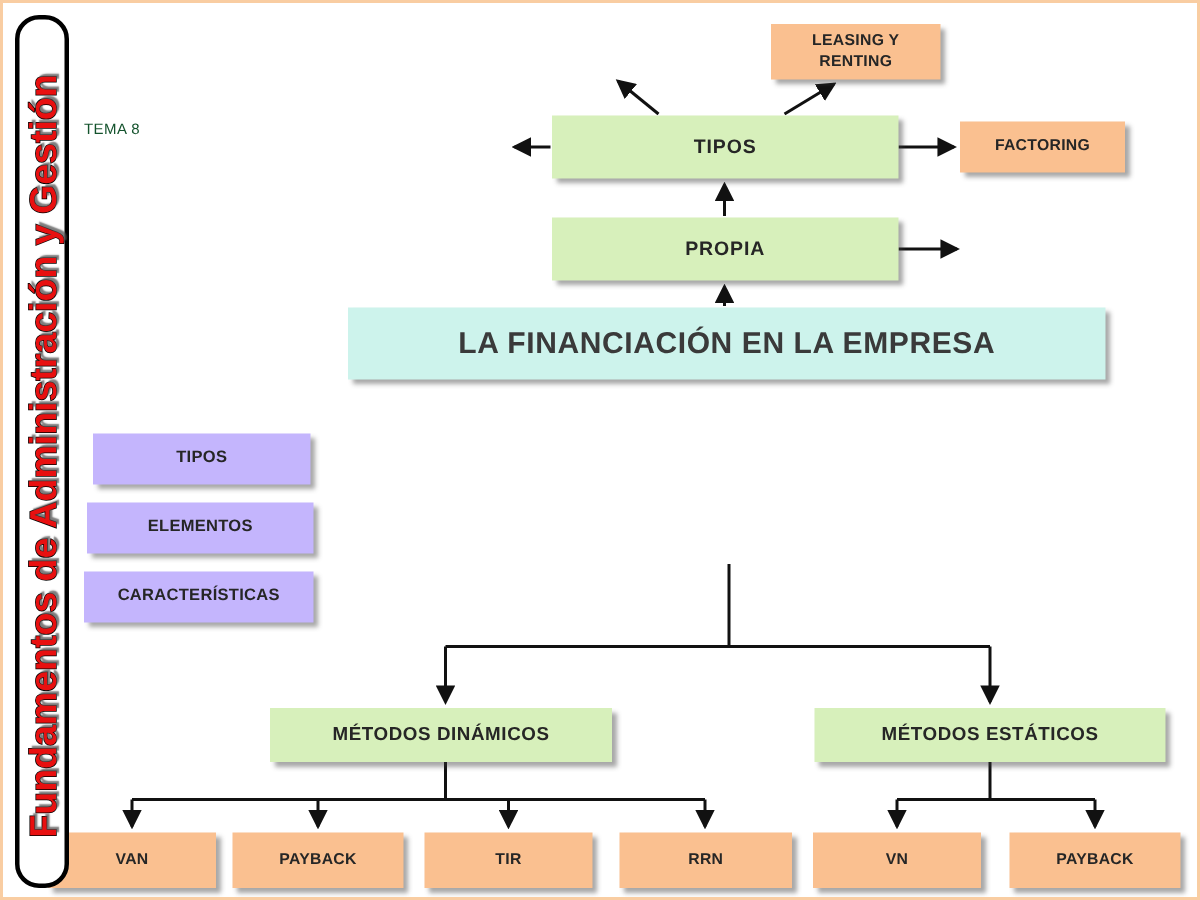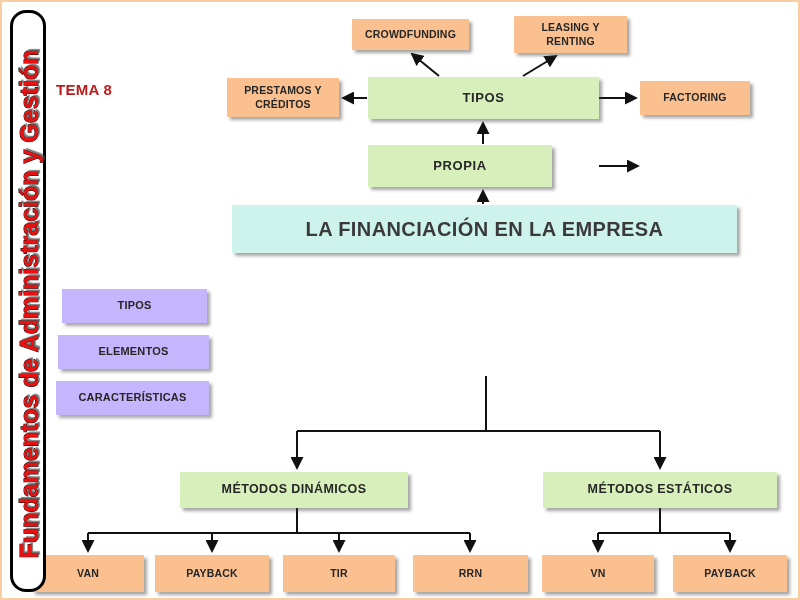--- a/index.html
+++ b/index.html
@@ -21,21 +21,21 @@
   .green-sm { background:#D7F0BB; font-size:12.5px; letter-spacing:.4px; }
   .pink     { background:#c4b5fd; font-size:11px; }
   .cyan     { background:#CDF3EC; font-size:20px; color:#3a3a3a; letter-spacing:.4px; }
 
   
   .n-crowdfunding   { left:350px; top:17px;  width:117px; height:31px; }
   .n-leasing        { left:512px; top:14px;  width:113px; height:37px; }
   .n-prestamos      { left:225px; top:76px;  width:112px; height:39px; }
   .n-ajena          { left:366px; top:75px;  width:231px; height:42px; }
   .n-factoring      { left:638px; top:79px;  width:110px; height:34px; }
-  .n-propia         { left:366px; top:143px; width:184px; height:42px; }
+  .n-propia         { left:366px; top:143px; width:231px; height:42px; }
   .n-capital        { left:640px; top:145px; width:110px; height:39px; }
   .n-fin-title      { left:230px; top:203px; width:505px; height:48px; }
   .n-tipos          { left:60px;  top:287px; width:145px; height:34px; }
   .n-elementos      { left:56px;  top:333px; width:151px; height:34px; }
   .n-caract         { left:54px;  top:379px; width:153px; height:34px; }
   .n-inv-title      { left:232px; top:318px; width:505px; height:56px; }
   .n-dinamicos      { left:178px; top:470px; width:228px; height:36px; }
   .n-estaticos      { left:541px; top:470px; width:234px; height:36px; }
   .n-van            { left:30px;  top:553px; width:112px; height:37px; }
   .n-payback1       { left:153px; top:553px; width:114px; height:37px; }
@@ -53,21 +53,21 @@
   .sidebar-title {
     position:absolute; left:-263px; top:284px; width:580px; height:36px;
     transform:rotate(-90deg); text-align:center; line-height:36px; z-index:4;
     font-size:25px; font-weight:bold; color:#E81010; white-space:nowrap;
     -webkit-text-stroke:1px #000; paint-order:stroke fill;
     text-shadow:2px 2px 1px rgba(80,80,80,.75);
   }
 
   .tema {
     position:absolute; left:54px; top:79px; z-index:2;
-    font-size:15px; font-weight:bold; color:#b91c1c; letter-spacing:.3px;
+    font-size:10px; font-weight:normal; color:#14532d; letter-spacing:.3px;
   }
 
   
   .connectors { position:absolute; left:0; top:0; width:800px; height:600px; z-index:1; pointer-events:none; }
 </style>
 </head>
 <body>
 
 <div class="page">
 
@@ -107,23 +107,21 @@
       <line x1="596" y1="531" x2="596" y2="549" marker-end="url(#arrow)"></line>
       <line x1="728" y1="531" x2="728" y2="549" marker-end="url(#arrow)"></line>
     </g>
   </svg>
 
   <div class="sidebar-frame"></div>
   <div class="sidebar-title">Fundamentos de Administración y Gestión</div>
 
   <div class="tema">TEMA 8</div>
 
-  <div class="node orange n-crowdfunding">CROWDFUNDING</div>
   <div class="node orange n-leasing">LEASING Y RENTING</div>
-  <div class="node orange n-prestamos">PRESTAMOS Y CRÉDITOS</div>
   <div class="node green n-ajena">TIPOS</div>
   <div class="node orange n-factoring">FACTORING</div>
   <div class="node green n-propia">PROPIA</div>
   <div class="node cyan n-fin-title">LA FINANCIACIÓN EN LA EMPRESA</div>
 
   <div class="node pink n-tipos">TIPOS</div>
   <div class="node pink n-elementos">ELEMENTOS</div>
   <div class="node pink n-caract">CARACTERÍSTICAS</div>
 
   <div class="node green-sm n-dinamicos">MÉTODOS DINÁMICOS</div>

